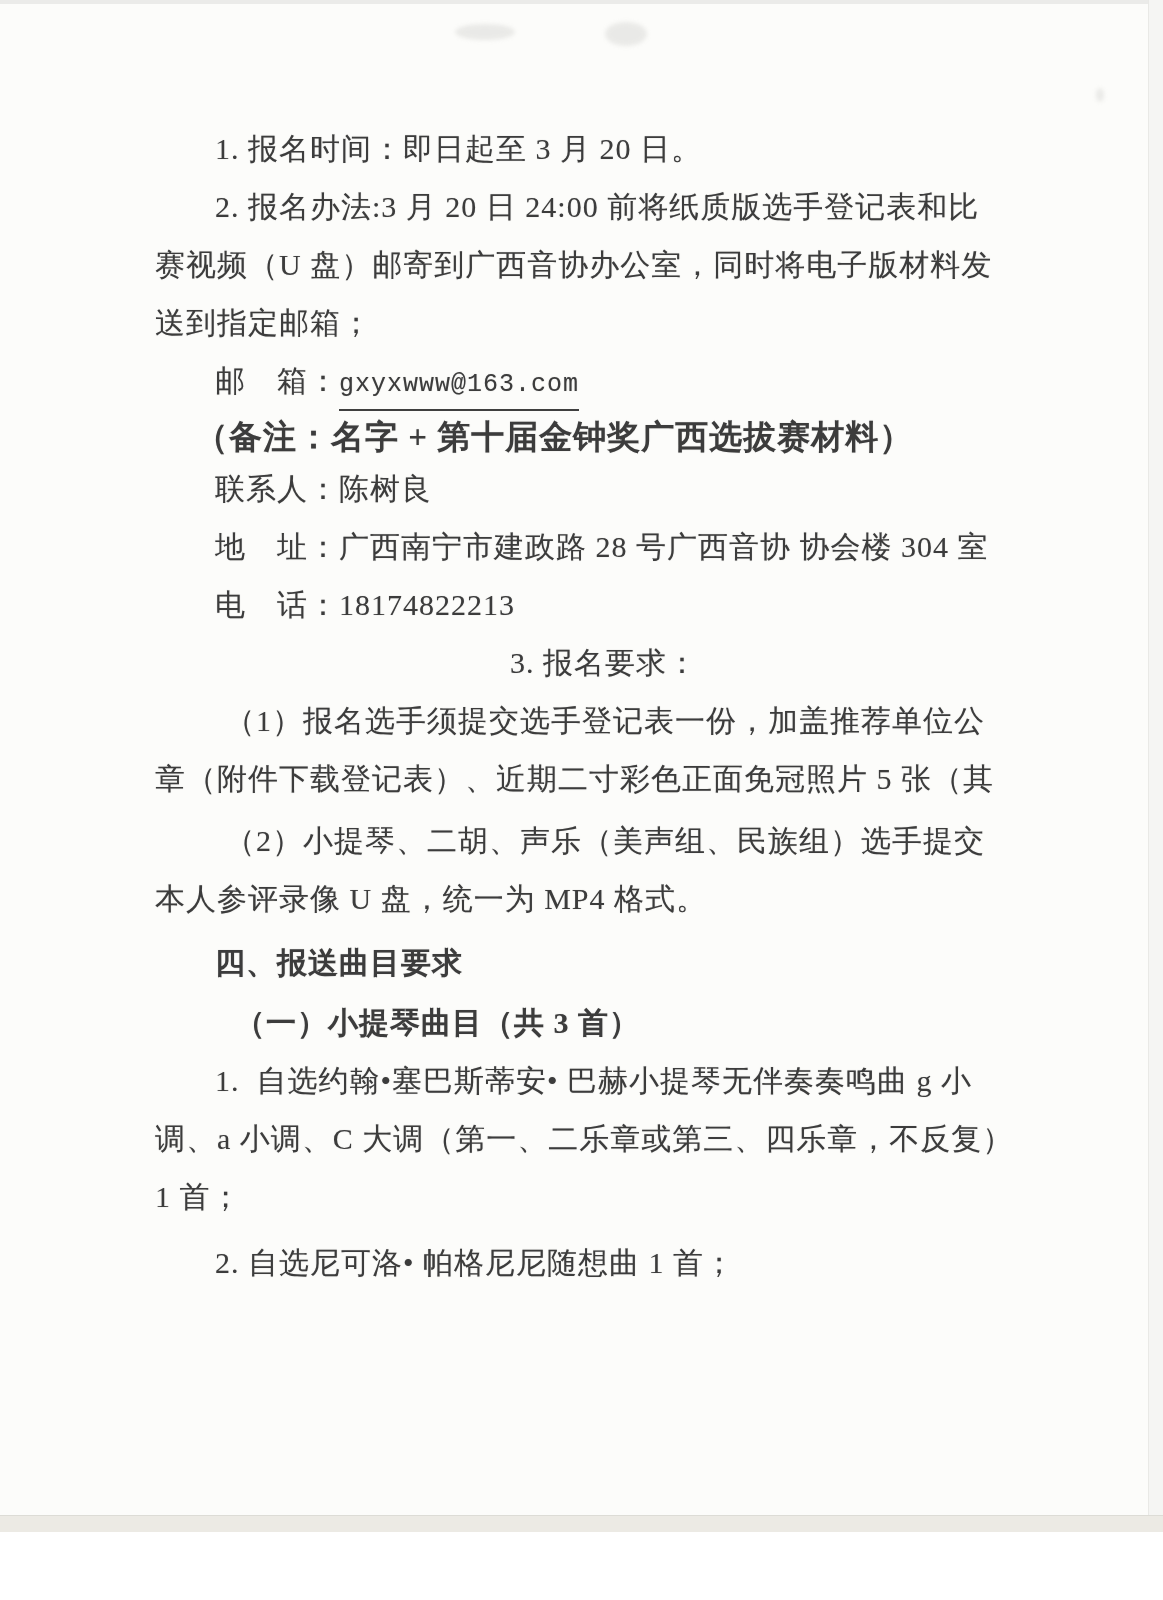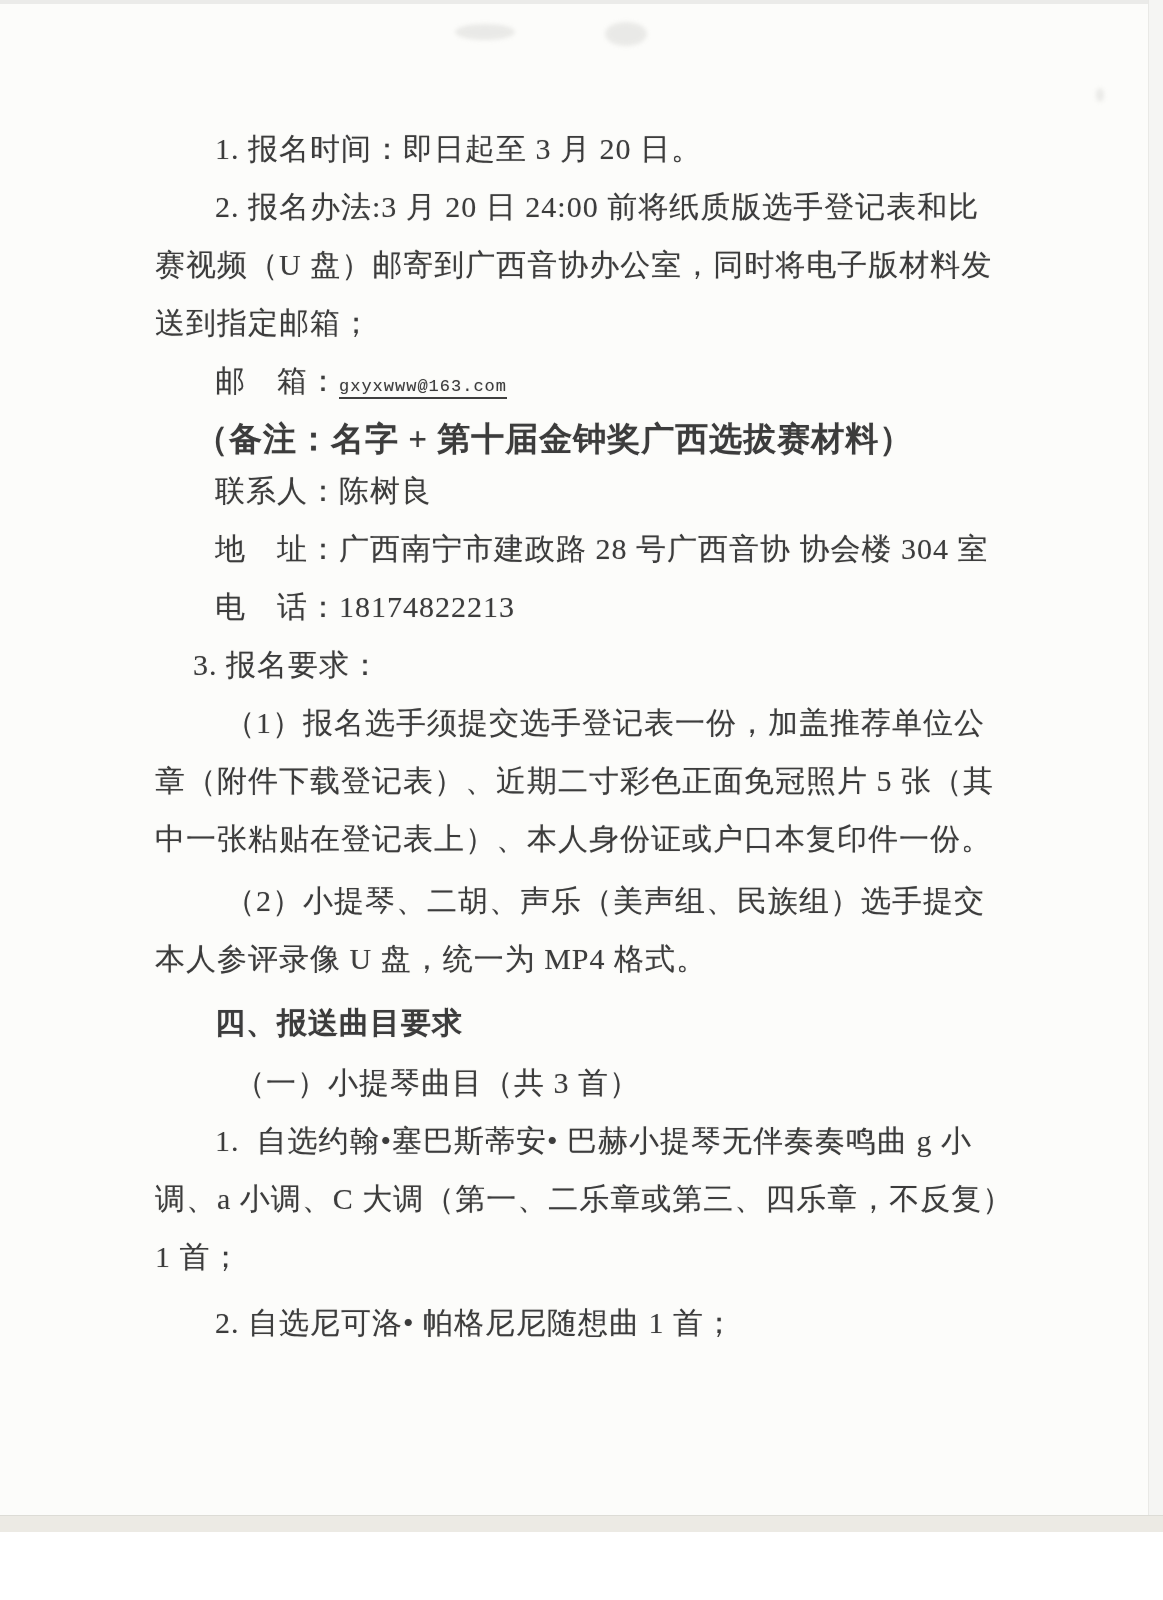--- a/index.html
+++ b/index.html
@@ -22,41 +22,41 @@
   }
   .ln {
     font-size: 30px;
     line-height: 58px;
     letter-spacing: 1px;
     white-space: pre;
     color: #3c3c3c;
     text-shadow: 0 0 1px rgba(70,70,70,0.35);
   }
   .indent-2  { padding-left: 60px; }
-  .indent-13 { padding-left: 38px; }
+  .indent-13 { padding-left: 38px; text-align: center; }
   .indent-23 { padding-left: 70px; }
-  .indent-25 { padding-left: 80px; }
+  .indent-25 { padding-left: 80px; font-weight: bold; }
   .note {
     font-size: 33px;
     line-height: 46px;
     font-weight: 700;
     padding-left: 40px;
     letter-spacing: 1px;
   }
   .bold { font-weight: 700; }
   .mt2 { margin-top: 2px; }
   .mt4 { margin-top: 4px; }
   .mt6 { margin-top: 6px; }
   .mt8 { margin-top: 8px; }
   .email {
     font-family: "Liberation Mono", "DejaVu Sans Mono", monospace;
-    font-size: 17px;
+    font-size: 25px;
     letter-spacing: 1px;
     border-bottom: 2px solid #3f3f3f;
-    padding-bottom: 1px;
+    padding-bottom: 10px;
   }
   .edge-top {
     position: absolute; top: 0; left: 0;
     width: 100%; height: 4px;
     background: #ebebe9;
   }
   .edge-right {
     position: absolute; top: 0; right: 0;
     width: 14px; height: 100%;
     background: #f5f5f3;
@@ -93,21 +93,20 @@
     <div class="ln">赛视频（U 盘）邮寄到广西音协办公室，同时将电子版材料发</div>
     <div class="ln">送到指定邮箱；</div>
     <div class="ln indent-2"><span>邮　箱：</span><span class="email">gxyxwww@163.com</span></div>
     <div class="ln note">（备注：名字 + 第十届金钟奖广西选拔赛材料）</div>
     <div class="ln indent-2">联系人：陈树良</div>
     <div class="ln indent-2">地　址：广西南宁市建政路 28 号广西音协 协会楼 304 室</div>
     <div class="ln indent-2">电　话：18174822213</div>
     <div class="ln indent-13">3. 报名要求：</div>
     <div class="ln indent-23">（1）报名选手须提交选手登记表一份，加盖推荐单位公</div>
     <div class="ln">章（附件下载登记表）、近期二寸彩色正面免冠照片 5 张（其</div>
-    <div class="ln">中一张粘贴在登记表上）、本人身份证或户口本复印件一份。</div>
     <div class="ln indent-23 mt4">（2）小提琴、二胡、声乐（美声组、民族组）选手提交</div>
     <div class="ln">本人参评录像 U 盘，统一为 MP4 格式。</div>
     <div class="ln indent-2 bold mt6">四、报送曲目要求</div>
     <div class="ln indent-25 mt2">（一）小提琴曲目（共 3 首）</div>
     <div class="ln indent-2">1.  自选约翰•塞巴斯蒂安• 巴赫小提琴无伴奏奏鸣曲 g 小</div>
     <div class="ln">调、a 小调、C 大调（第一、二乐章或第三、四乐章，不反复）</div>
     <div class="ln">1 首；</div>
     <div class="ln indent-2 mt8">2. 自选尼可洛• 帕格尼尼随想曲 1 首；</div>
   </div>
 

